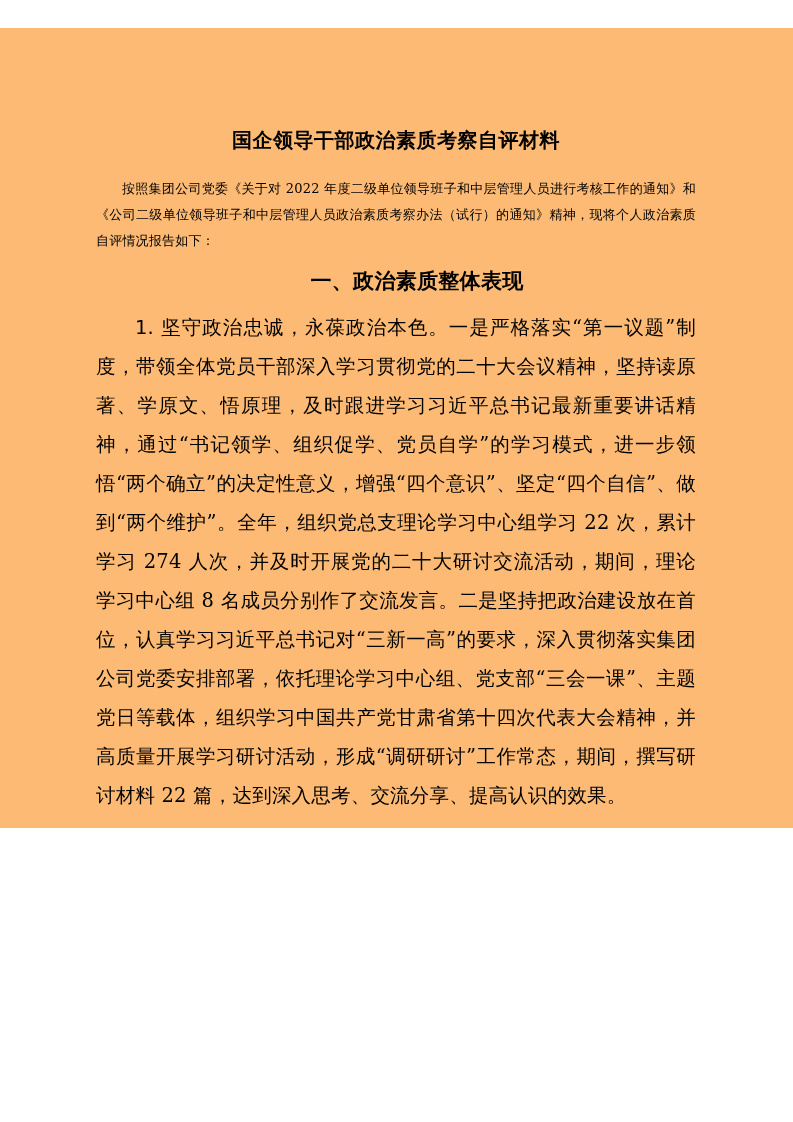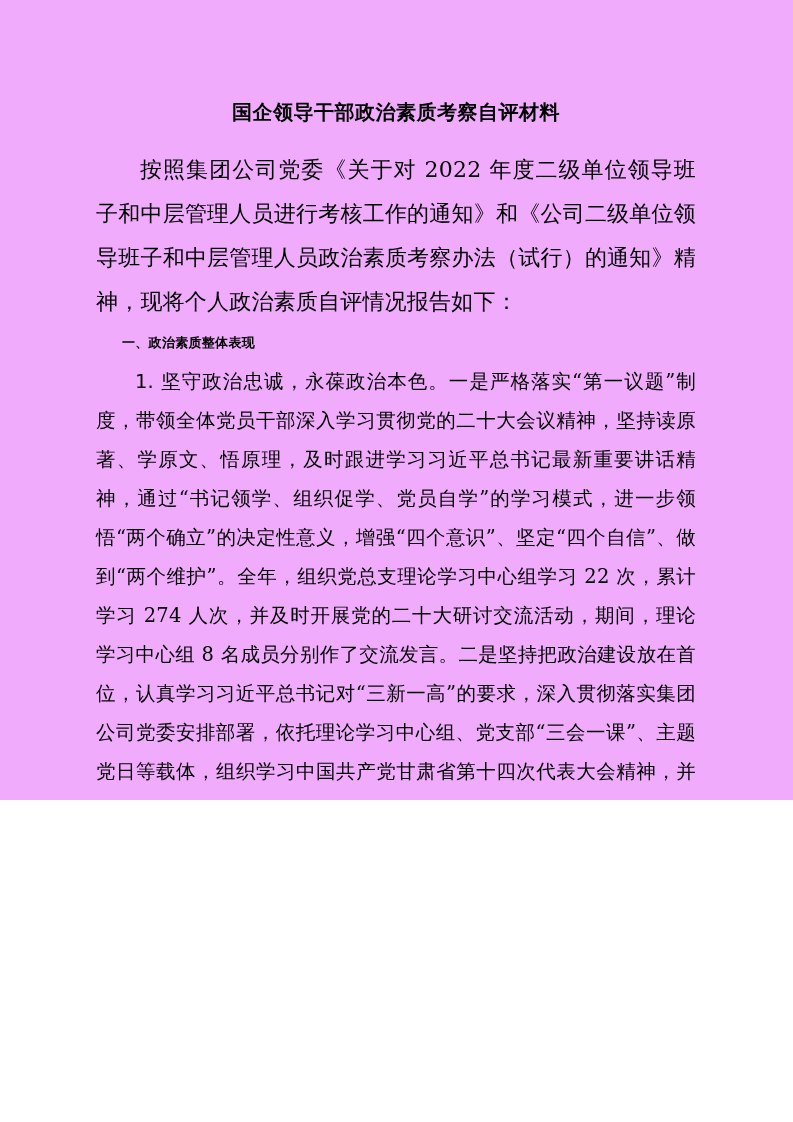--- a/index.html
+++ b/index.html
@@ -8,56 +8,58 @@
     background: #ffffff;
   }
   body {
     font-family: "DejaVu Serif", "Liberation Serif", serif;
     color: #000000;
   }
   .page {
     position: relative;
     width: 793px;
     height: 800px;
-    background: #f0abfc;
+    background: #fdba74;
     box-sizing: border-box;
     overflow: hidden;
+    margin-top: 28px;
   }
   .content {
     position: absolute;
     left: 96px;
     top: 96px;
     width: 600px;
   }
   .doc-title {
     font-family: "DejaVu Sans", "Liberation Sans", sans-serif;
     font-weight: bold;
     font-size: 20px;
     text-align: center;
     line-height: 1.6;
     margin: 0 0 20px 0;
     letter-spacing: 0.5px;
   }
   .para {
-    font-size: 22px;
+    font-size: 13px;
     line-height: 2.0;
     text-align: justify;
     text-justify: inter-ideograph;
     margin: 0 0 2px 0;
     text-indent: 2em;
     letter-spacing: 0.2px;
   }
   .heading-1 {
     font-family: "DejaVu Sans", "Liberation Sans", sans-serif;
     font-weight: bold;
-    font-size: 13px;
+    font-size: 21px;
     line-height: 2.0;
     margin: 6px 0 2px 0;
     text-indent: 2em;
     letter-spacing: 0.3px;
+    text-align: center;
   }
   .para-mixed {
     font-size: 19.5px;
     line-height: 2.0;
     text-align: justify;
     text-justify: inter-ideograph;
     margin: 6px 0 0 0;
     text-indent: 2em;
     letter-spacing: 0.2px;
   }

